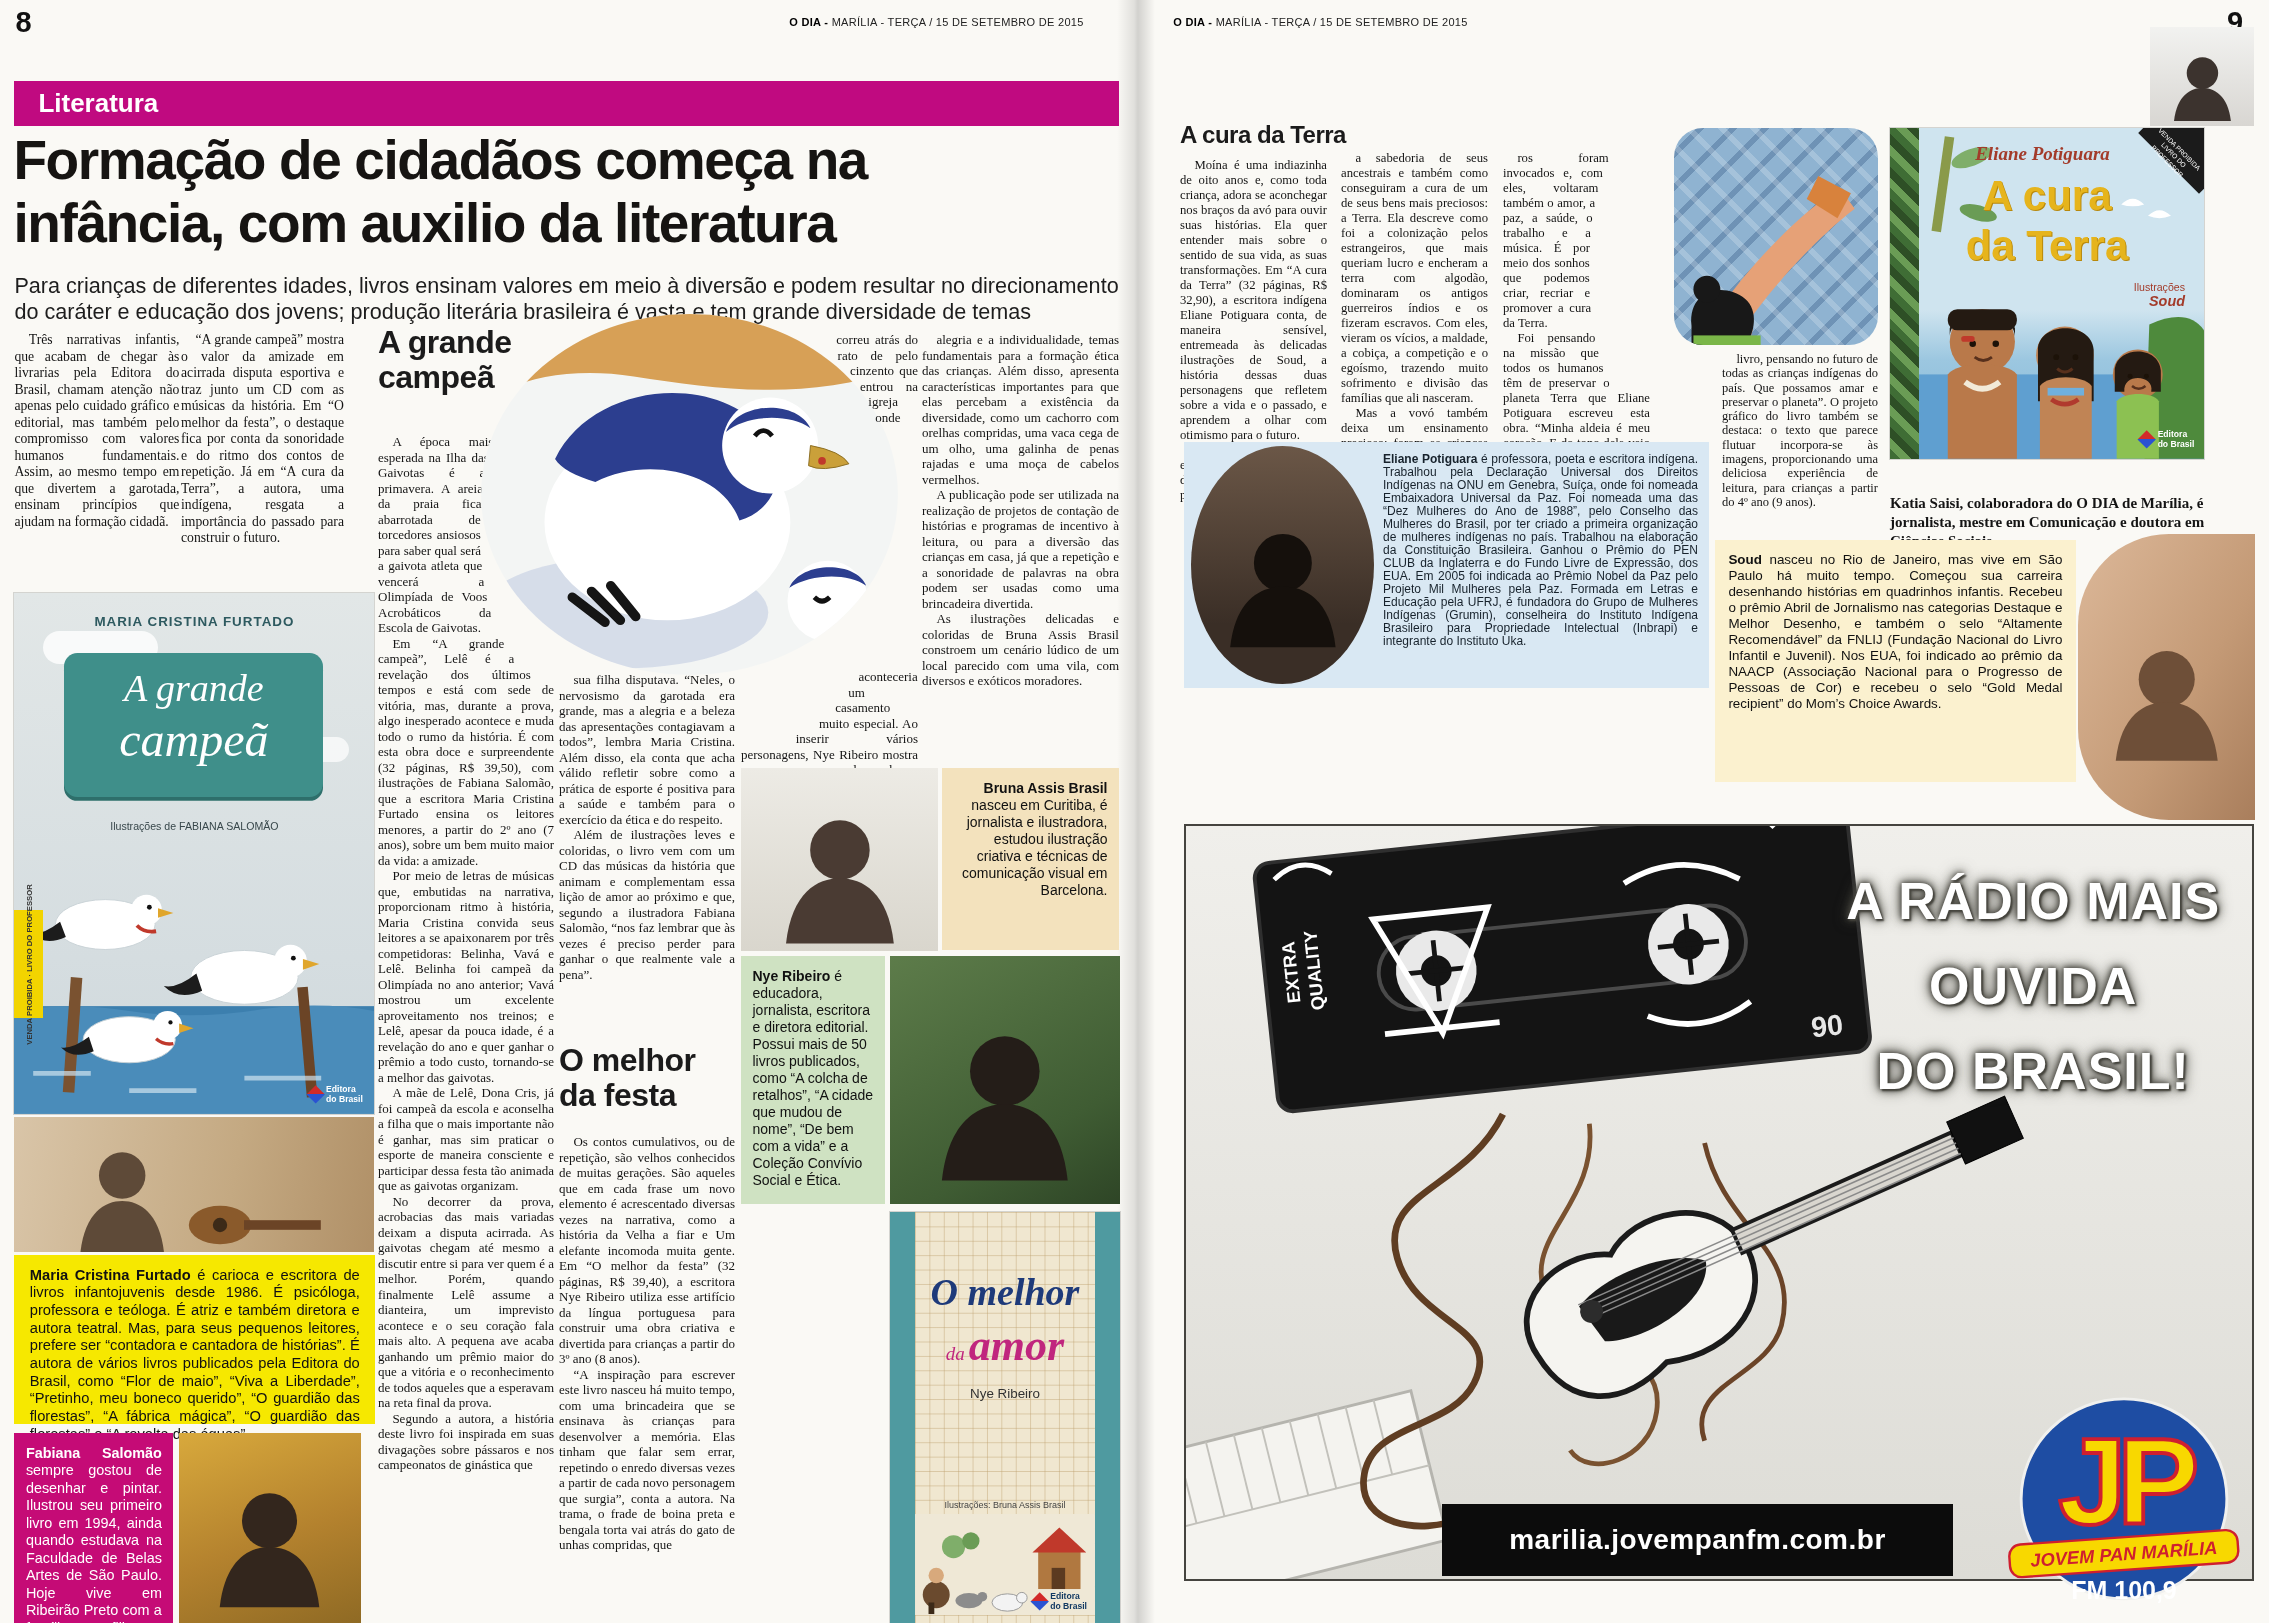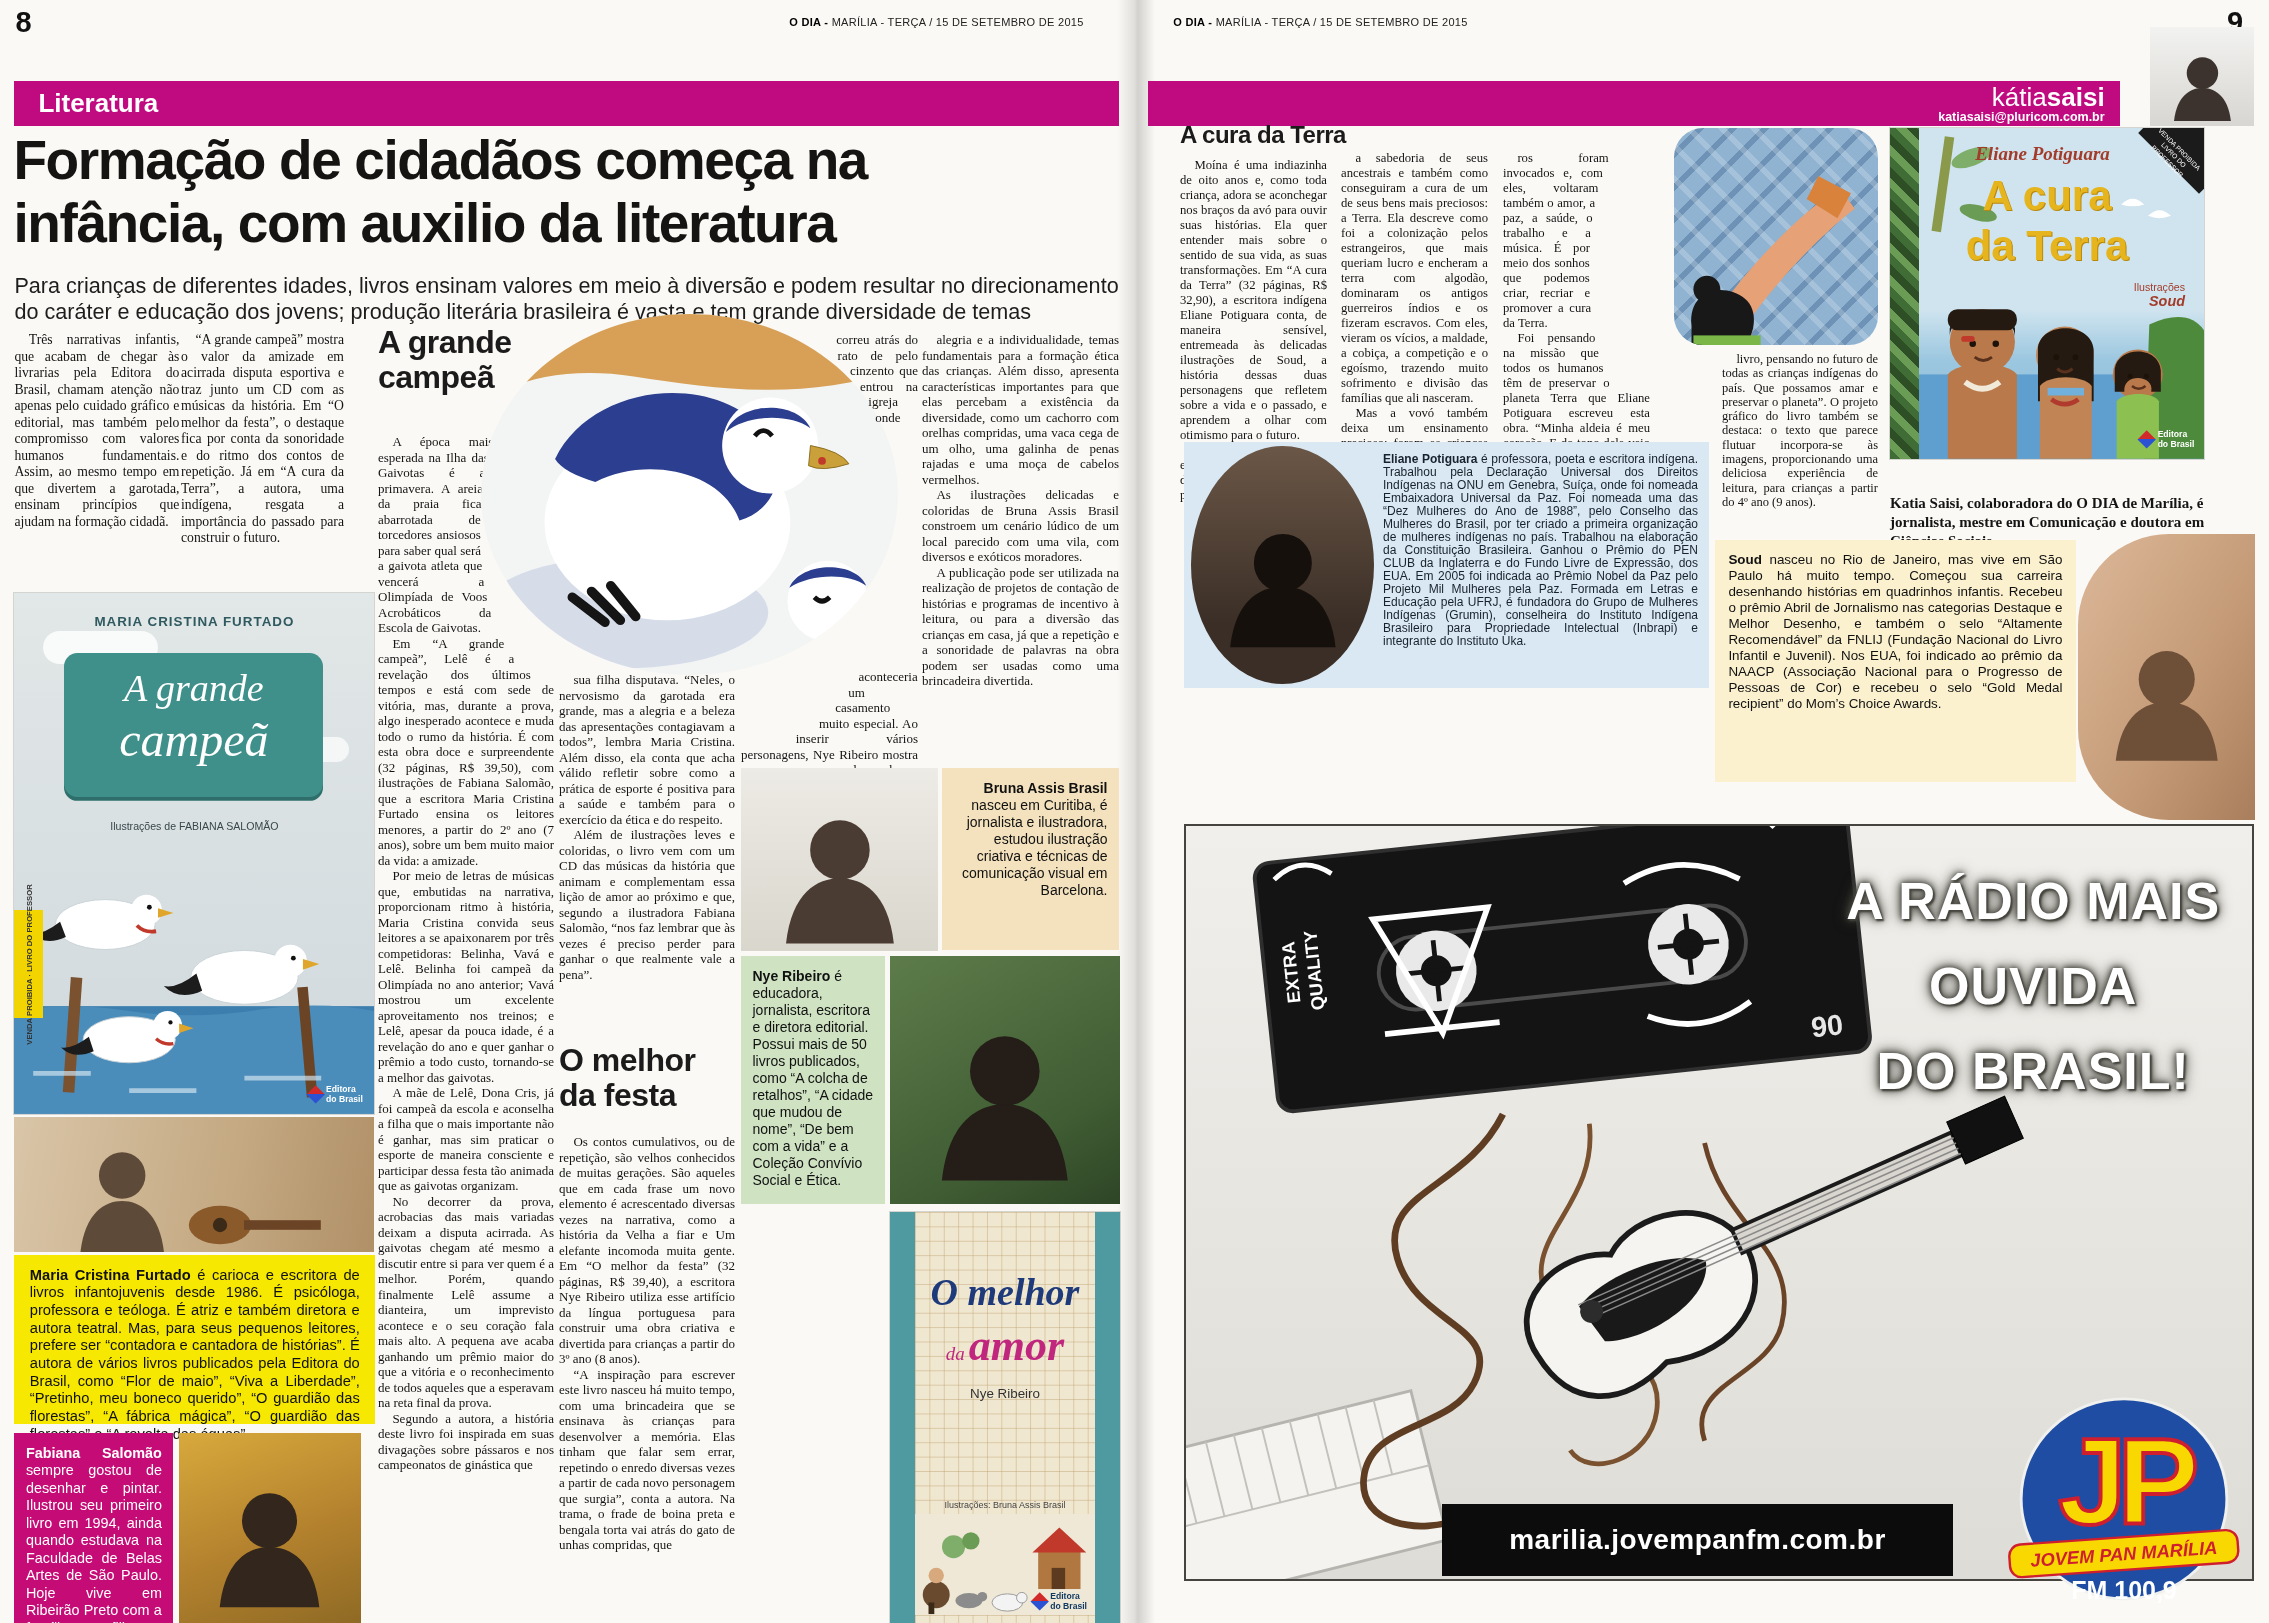--- a/index.html
+++ b/index.html
@@ -53,28 +53,20 @@
     <b>O DIA -</b><span> MARÍLIA - TERÇA / 15 DE SETEMBRO DE 2015</span>
   </div>
   <div class="abs masthead" style="left:1143px;top:16.3px;width:355px;">
     <b>O DIA -</b><span> MARÍLIA - TERÇA / 15 DE SETEMBRO DE 2015</span>
   </div>
 
   <div class="abs secbar" style="left:14.4px;top:81px;width:1105px;height:45px;">
     <span class="lbl">Literatura</span>
   </div>
 
-  <div class="abs secbar" style="left:1148px;top:81px;width:972px;height:45px;text-align:right;">
-    <div style="padding-right:15.4px;line-height:1;">
-      <div style="font-size:26px;color:#fff;margin-top:2.9px;">
-        <span style="font-weight:300;">kátia</span><b>saisi</b>
-      </div>
-      <div style="font-size:12.5px;font-weight:bold;color:#fff;margin-top:1px;">katiasaisi@pluricom.com.br</div>
-    </div>
-  </div>
   <div class="abs photo" style="left:2150px;top:27px;width:104px;height:99px;background:linear-gradient(#f2f2f0,#d8d6d2);color:#3c332e;">
     <svg viewBox="0 0 100 100">
         <circle cx="50" cy="36" r="21" fill="currentColor"></circle>
         <path d="M12,100 C16,66 34,56 50,56 C66,56 84,66 88,100 Z" fill="currentColor"></path>
       </svg>
   </div>
 
   <div class="abs" style="left:13.4px;top:129px;width:1105px;">
     <div class="hline">Formação de cidadãos começa na</div>
     <div class="hline">infância, com auxilio da literatura</div>
@@ -231,22 +223,22 @@
         <path d="M12,100 C16,64 34,54 50,54 C66,54 84,64 88,100 Z" fill="currentColor"></path>
       </svg>
   </div>
   <div class="abs" style="left:942px;top:768px;width:154px;height:159px;background:#f3e2bd;padding:11.5px;text-align:right;font-size:14px;line-height:17px;">
     <b>Bruna Assis Brasil</b><span> nasceu em Curitiba, é jornalista e ilustradora, estudou ilustração criativa e técnicas de comunicação visual em Barcelona.</span>
   </div>
 
   <div class="abs serifcol" style="left:922px;top:332px;width:197px;height:430px;">
     <div>
         <p>alegria e a individualidade, temas fundamentais para a formação ética das crianças. Além disso, apresenta características importantes para que elas percebam a existência da diversidade, como um cachorro com orelhas compridas, uma vaca cega de um olho, uma galinha de penas rajadas e uma moça de cabelos vermelhos.</p>
+        <p>A publicação pode ser utilizada na realização de projetos de contação de histórias e programas de incentivo à leitura, ou para a diversão das crianças em casa, já que a repetição e a sonoridade de palavras na obra podem ser usadas como uma brincadeira divertida.</p>
         <p>As ilustrações delicadas e coloridas de Bruna Assis Brasil constroem um cenário lúdico de um local parecido com uma vila, com diversos e exóticos moradores.</p>
-        <p>A publicação pode ser utilizada na realização de projetos de contação de histórias e programas de incentivo à leitura, ou para a diversão das crianças em casa, já que a repetição e a sonoridade de palavras na obra podem ser usadas como uma brincadeira divertida.</p>
       </div>
   </div>
 
   <div class="abs" style="left:741px;top:956px;width:121px;height:225px;background:#cfe2c2;padding:11.5px;font-size:14px;line-height:17px;">
     <b>Nye Ribeiro</b><span> é educadora, jornalista, escritora e diretora editorial. Possui mais de 50 livros publicados, como “A colcha de retalhos”, “A cidade que mudou de nome”, “De bem com a vida” e a Coleção Convívio Social e Ética.</span>
   </div>
   <div class="abs photo" style="left:890px;top:956px;width:230px;height:248px;background:linear-gradient(150deg,#5d7c4a,#3f5c33 70%,#2e4526);color:#241d18;">
     <svg viewBox="0 0 100 100">
         <circle cx="50" cy="34" r="21" fill="currentColor"></circle>
         <path d="M12,100 C16,64 34,54 50,54 C66,54 84,64 88,100 Z" fill="currentColor"></path>

